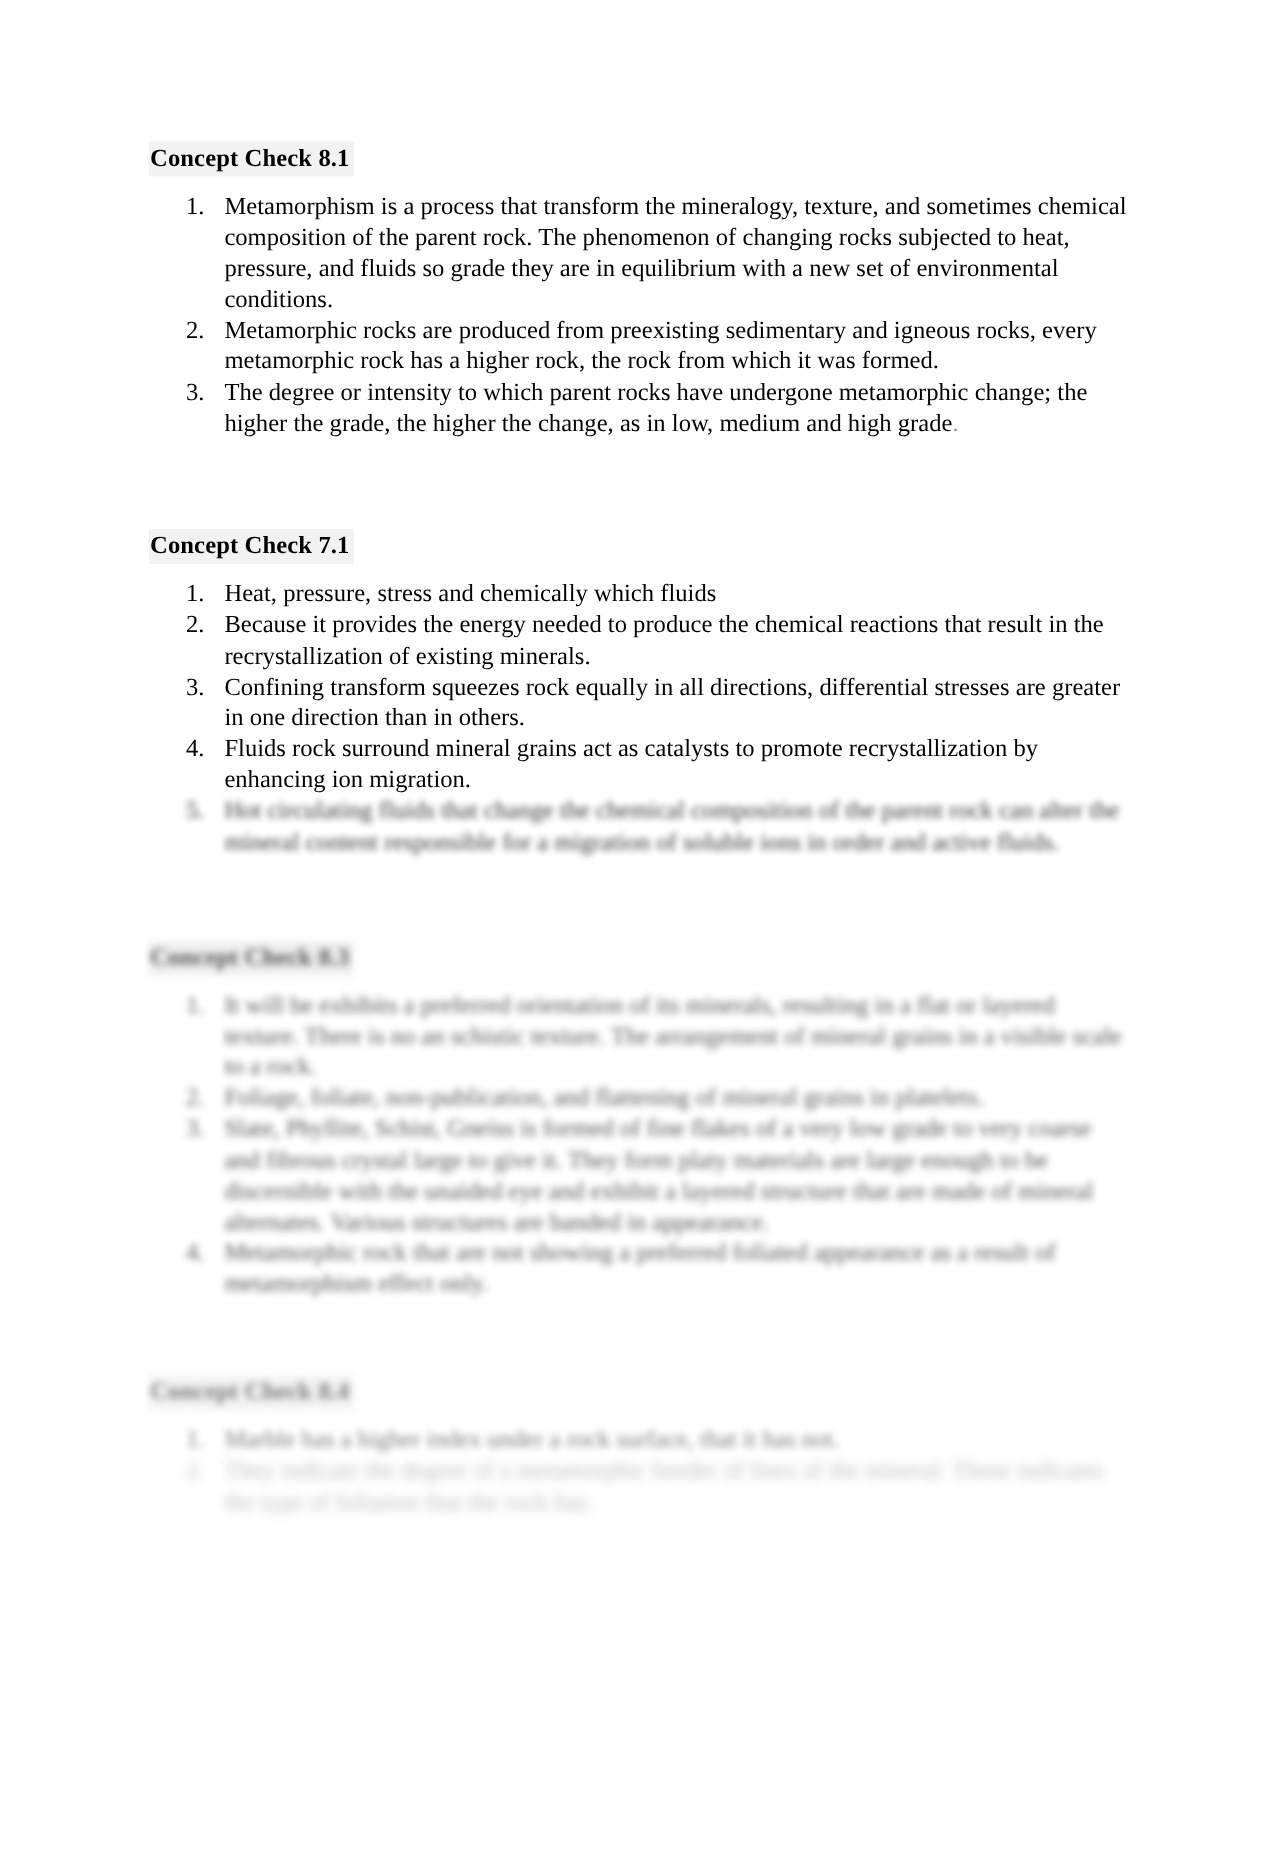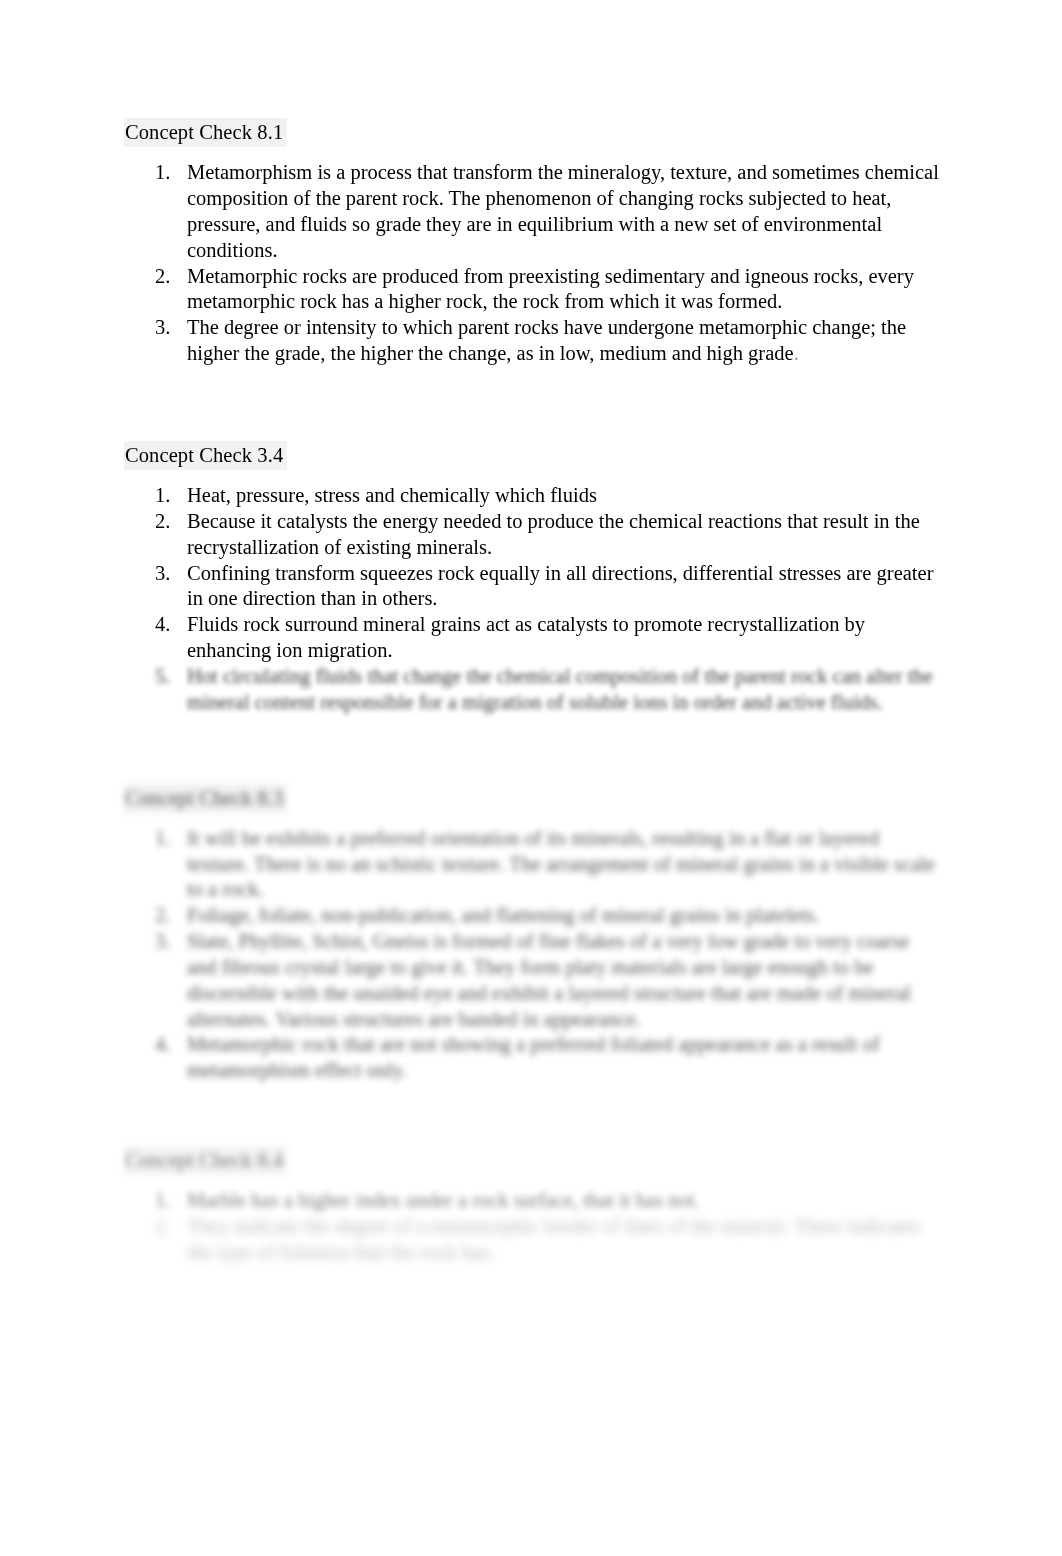--- a/index.html
+++ b/index.html
@@ -22,21 +22,21 @@
   .content {
     position: absolute;
     left: 124px;
     top: 118px;
     width: 816px;
   }
 
   
   .section-heading {
     font-size: 20.5px;
-    font-weight: normal;
+    font-weight: bold;
     line-height: 1.28;
     letter-spacing: 0.1px;
     display: inline-block;
     background: #f2f2f2;
     padding: 1px 4px 2px 1px;
     margin: 0;
   }
   .heading-wrap { margin: 0; }
 
   
@@ -107,31 +107,31 @@
           <span class="num">3.</span>
           <span>The degree or intensity to which parent rocks have undergone metamorphic change; the higher the grade, the higher the change, as in low, medium and high grade</span><span class="faded-stop">.</span>
         </li>
       </ol>
     </div>
 
     <div class="gap-after-list-1"></div>
 
     <div>
       <div class="heading-wrap">
-        <span class="section-heading">Concept Check 3.4</span>
+        <span class="section-heading">Concept Check 7.1</span>
       </div>
       <div class="gap-head-to-list"></div>
       <ol class="cc-list">
         <li>
           <span class="num">1.</span>
           <span>Heat, pressure, stress and chemically which fluids</span>
         </li>
         <li>
           <span class="num">2.</span>
-          <span>Because it catalysts the energy needed to produce the chemical reactions that result in the recrystallization of existing minerals.</span>
+          <span>Because it provides the energy needed to produce the chemical reactions that result in the recrystallization of existing minerals.</span>
         </li>
         <li>
           <span class="num">3.</span>
           <span>Confining transform squeezes rock equally in all directions, differential stresses are greater in one direction than in others.</span>
         </li>
         <li>
           <span class="num">4.</span>
           <span>Fluids rock surround mineral grains act as catalysts to promote recrystallization by enhancing ion migration.</span>
         </li>
         <li class="blur-1 blurred-text">

